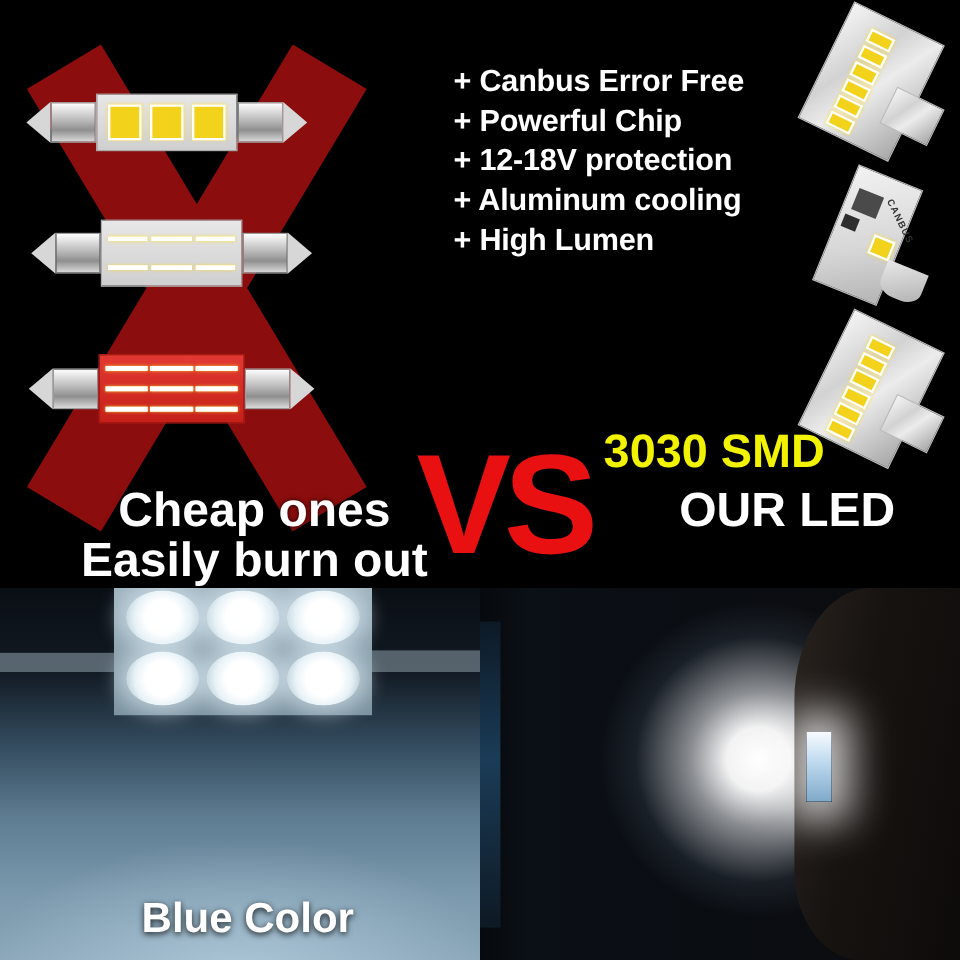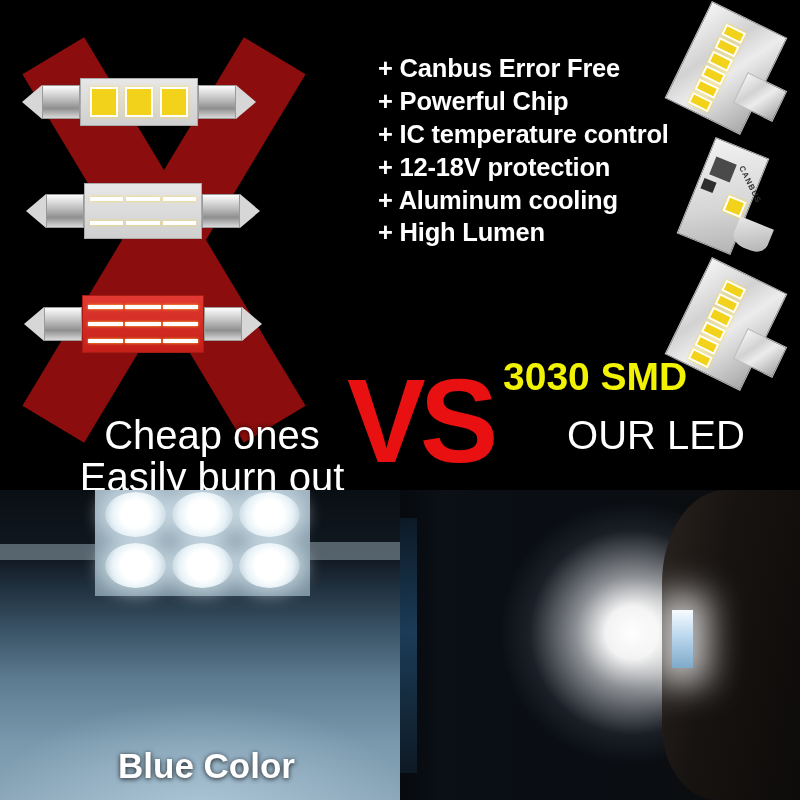--- a/index.html
+++ b/index.html
@@ -36,22 +36,22 @@
   .body3d { background:linear-gradient(120deg,#f4f4f4 0%,#d2d2d2 35%,#ececec 55%,#a8a8a8 100%);
             border:1px solid #bdbdbd; }
 
   
   #vs { position:absolute; left:347px; top:362px; font-size:118px; font-weight:bold; color:#e81010;
         letter-spacing:-6px; line-height:1; font-family:"Liberation Sans", sans-serif; z-index:9; }
 
   #smd { position:absolute; left:503px; top:340px; font-size:39px; font-weight:bold; color:#f2f203;
          letter-spacing:0px; z-index:9;margin-top:15px; }
 
-  .hl { position:absolute; color:#fff; font-weight:normal; text-shadow:0 0 4px rgba(0,0,0,.8); z-index:9;
-        line-height:1.04;margin-top:10px; }
+  .hl { position:absolute; color:#fff; font-weight:bold; text-shadow:0 0 4px rgba(0,0,0,.8); z-index:9;
+        line-height:1.04; }
   #hl-left { left:62px; top:405px; font-size:40px; text-align:center; width:300px; }
   #hl-right { left:512px; top:405px; font-size:40px; text-align:center; width:288px; }
 
   
   #bottom { position:absolute; left:0; top:490px; width:800px; height:310px; }
 
   #photoL { position:absolute; left:0; top:0; width:400px; height:310px;
             background:
               radial-gradient(ellipse 300px 160px at 50% 105%, rgba(200,225,240,.55), rgba(120,150,170,0) 72%),
               linear-gradient(180deg,#0a0f14 0%,#111922 22%,#334b5e 42%,#5f7d92 62%,#7b99ad 82%,#8aa6b8 100%);
@@ -136,21 +136,20 @@
         <div class="chip w"></div>
         <div class="chip w"></div>
       </div>
       <div class="cap"></div>
       <div class="tipR"></div>
     </div>
 
     <div id="features">
       <div class="li">+ Canbus Error Free</div>
       <div class="li">+ Powerful Chip</div>
-      <div class="li">+ IC temperature control</div>
       <div class="li">+ 12-18V protection</div>
       <div class="li">+ Aluminum cooling</div>
       <div class="li">+ High Lumen</div>
     </div>
 
     <div class="oled" style="left:676px; top:8px; width:118px; height:122px;">
       <div class="body3d" style="position:absolute;left:8px;top:6px;width:84px;height:108px;transform:rotate(26deg);"></div>
       <div class="body3d" style="position:absolute;left:62px;top:72px;width:44px;height:34px;transform:rotate(26deg);"></div>
       <div style="position:absolute;left:30px;top:16px;width:22px;height:88px;transform:rotate(26deg);display:flex;flex-direction:column;gap:3px;">
         <div class="chip" style="height:13px;"></div>

